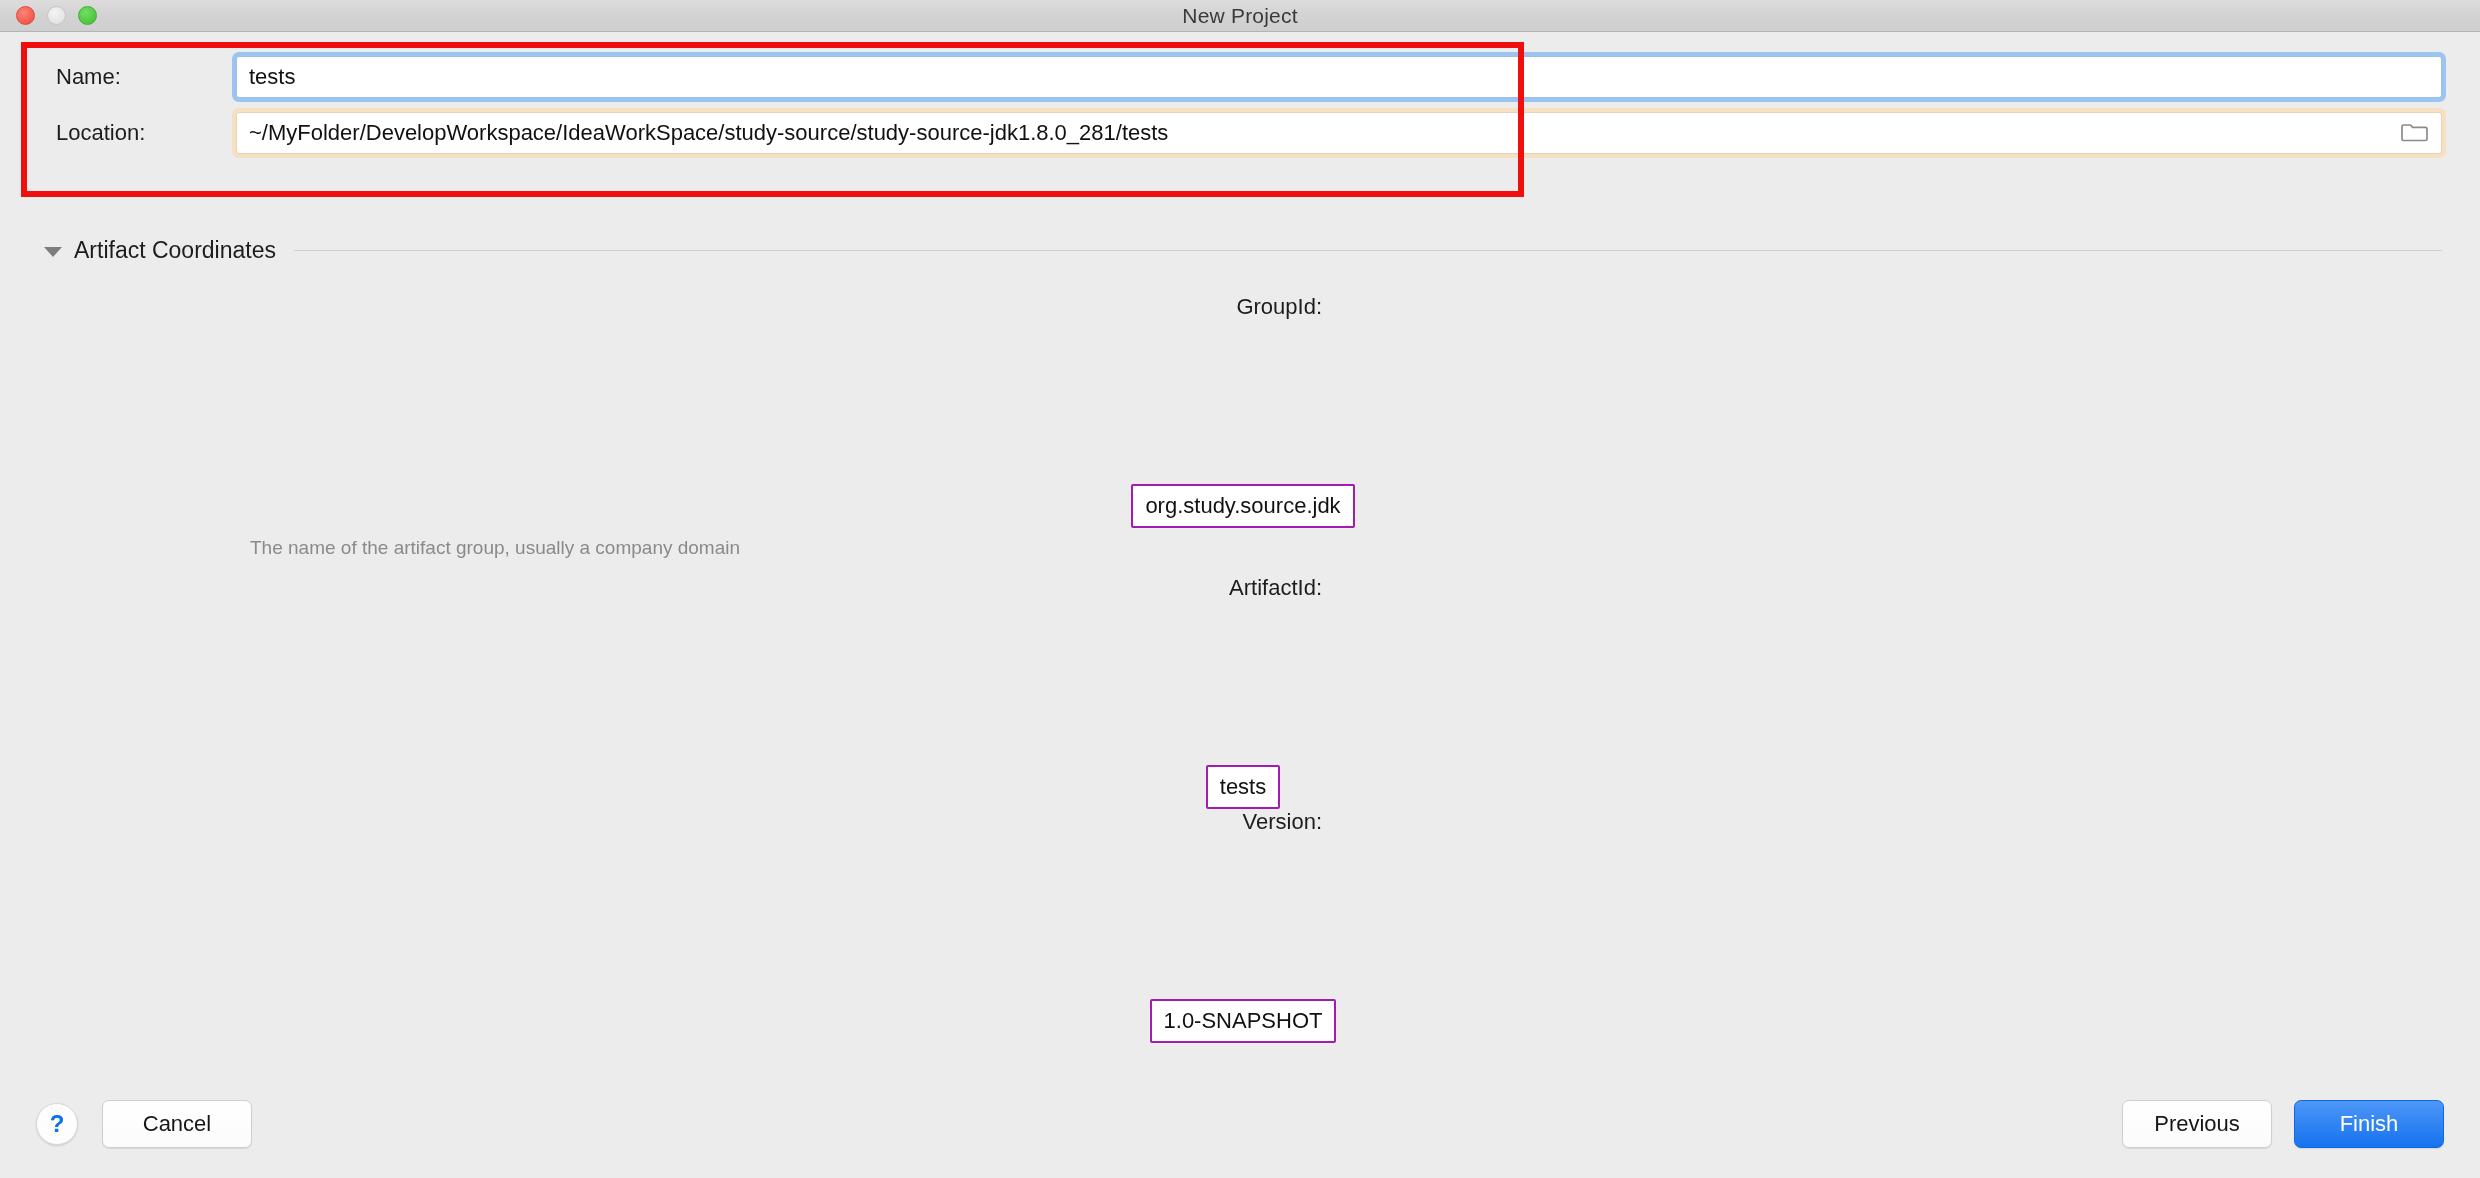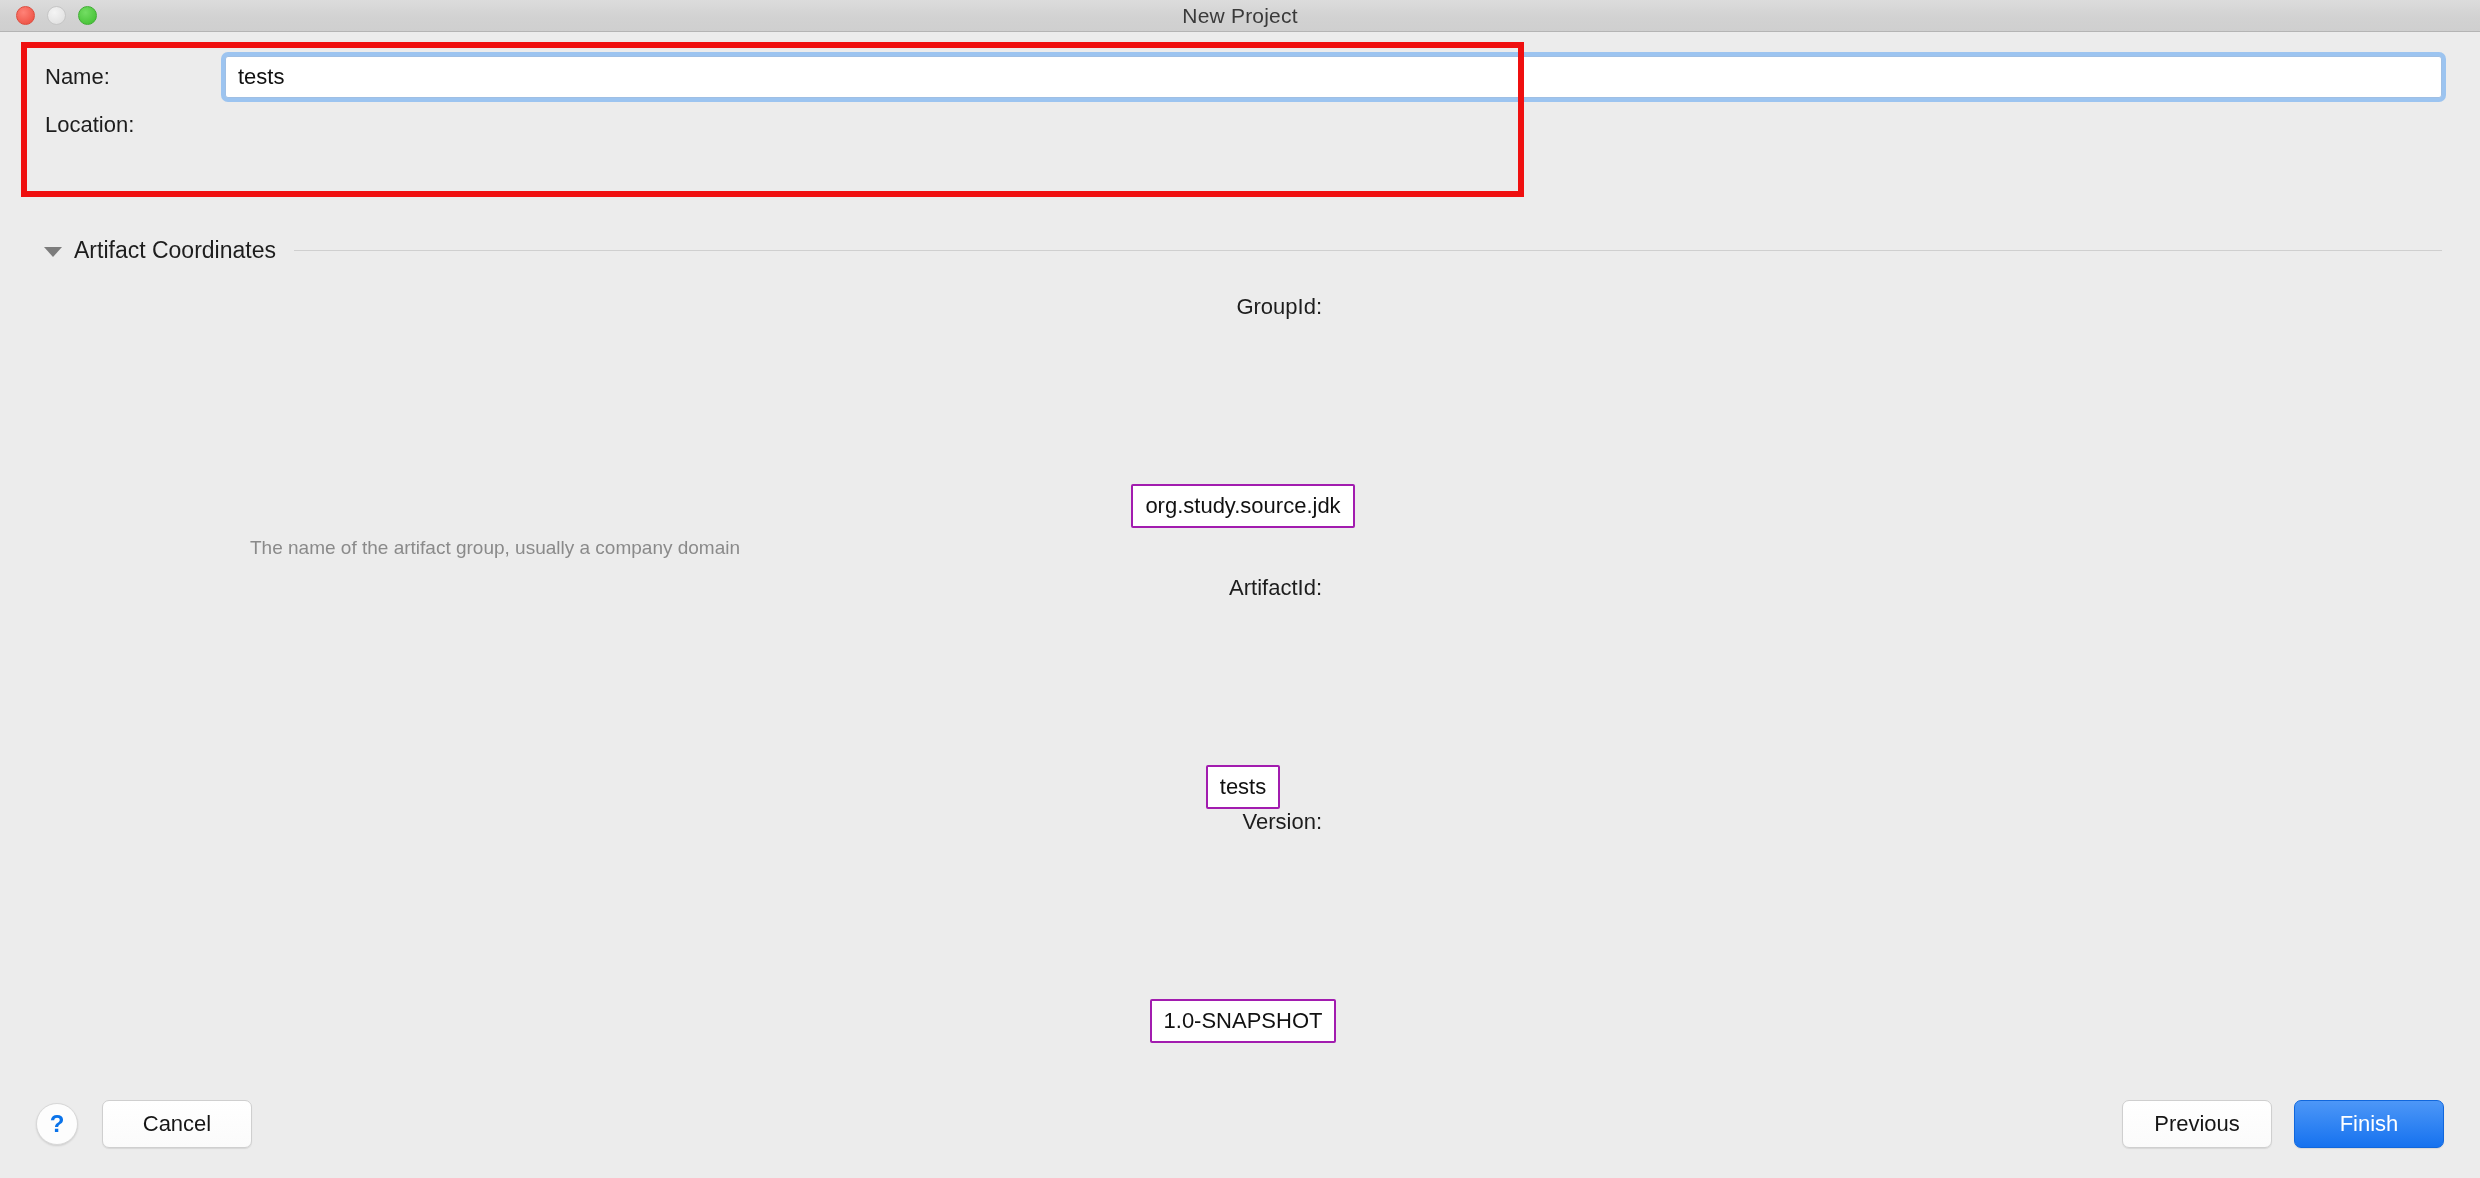--- a/index.html
+++ b/index.html
@@ -56,21 +56,21 @@
     left: 21px; top: 10px;
     width: 1503px; height: 155px;
     border: 6px solid #ef0f0f;
     pointer-events: none;
     z-index: 5;
   }
 
   .top-rows {
     position: absolute;
     left: 0; right: 0; top: 0;
-    padding: 24px 0 0 1px;
+    padding: 24px 0 0 12px;
   }
   .field-row {
     display: flex; align-items: center;
     padding: 0 38px 0 44px;
     margin-bottom: 14px;
   }
   .field-label {
     font-size: 22px; color: #1d1d1d;
     width: 180px; flex: 0 0 180px;
     text-align: left;
@@ -209,20 +209,28 @@
 
       <div class="field-row">
         <div class="field-label">Name:</div>
         <div class="input-wrap">
           <div class="text-input focus-ring" title="Project name">tests</div>
         </div>
       </div>
 
       <div class="field-row">
         <div class="field-label">Location:</div>
+        <div class="input-wrap">
+          <div class="text-input warn-ring" title="Project location">~/MyFolder/DevelopWorkspace/IdeaWorkSpace/study-source/study-source-jdk1.8.0_281/tests</div>
+          <div class="browse-btn">
+            <svg width="30" height="24" viewBox="0 0 30 24" aria-hidden="true">
+              <path d="M2 5.5 C2 4.6 2.7 4 3.5 4 H10.5 L12.6 6.4 H25.5 C26.4 6.4 27 7.1 27 7.9 V18 C27 18.9 26.3 19.5 25.5 19.5 H3.5 C2.7 19.5 2 18.9 2 18 Z" fill="none" stroke="#8b8b8b" stroke-width="1.7" stroke-linejoin="round"></path>
+            </svg>
+          </div>
+        </div>
       </div>
 
     </div>
 
     <div class="section-header">
       <div class="disclosure"></div>
       <div class="section-title">Artifact Coordinates</div>
       <div class="section-rule"></div>
     </div>
 

